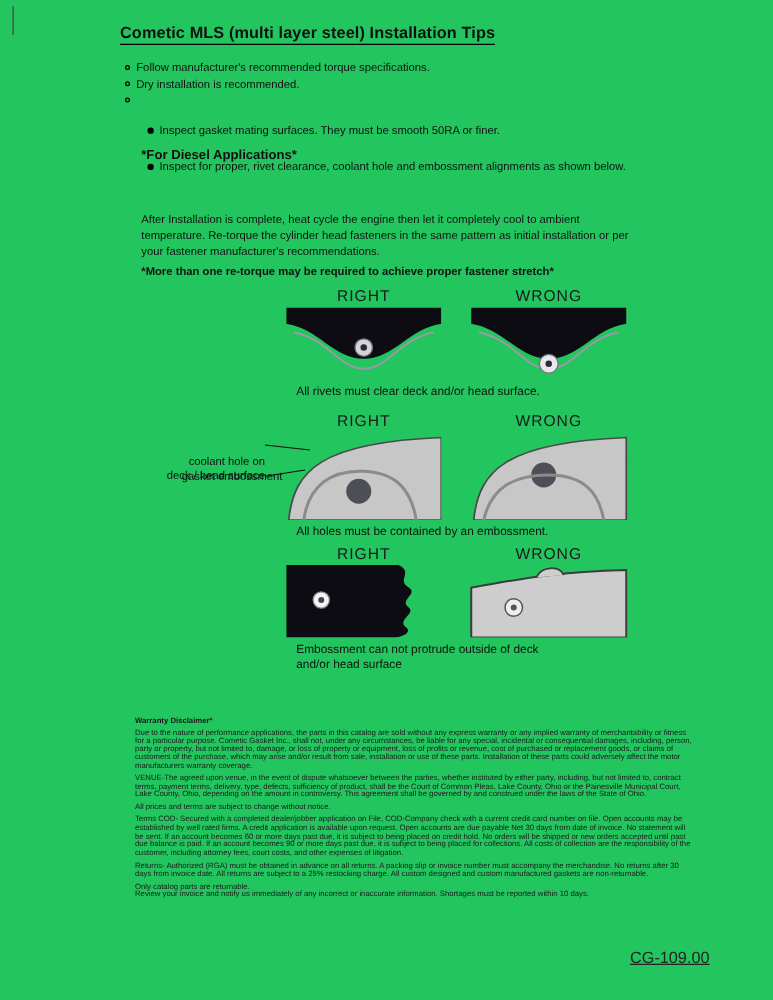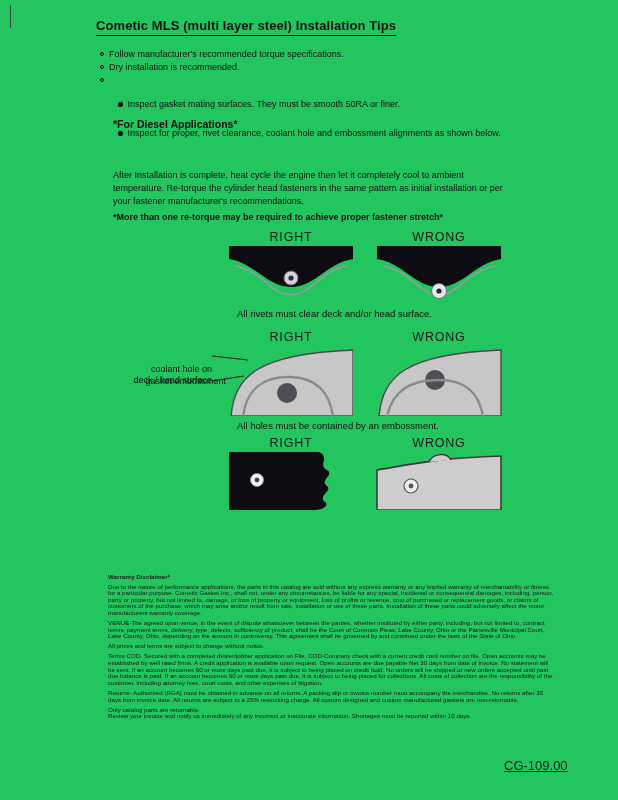--- a/index.html
+++ b/index.html
@@ -148,20 +148,21 @@
     </svg>
   </div>
   <div class="panel c2 p3">
     <svg viewBox="0 0 124 58">
       <path d="M0,58 L0,18 C36,12 60,6 124,4 L124,58 Z" fill="#cdcdcd" stroke="#3c3c3c" stroke-width="1.6"></path>
       <path d="M52,10 C56,1 70,0 74,8" fill="#cdcdcd" stroke="#3c3c3c" stroke-width="1.4"></path>
       <circle cx="34" cy="34" r="7" fill="#eeeeee" stroke="#555555" stroke-width="1.2"></circle>
       <circle cx="34" cy="34" r="2.4" fill="#555555"></circle>
     </svg>
   </div>
+  <div class="caption cap3">Embossment can not protrude outside of deck and/or head surface</div>
 
   <div class="legal">
     <div class="lg-head">Warranty Disclaimer*</div>
     <p>Due to the nature of performance applications, the parts in this catalog are sold without any express warranty or any implied warranty of merchantability or fitness for a particular purpose.  Cometic Gasket Inc., shall not, under any circumstances, be liable for any special, incidental or consequential damages, including, person, party or property, but not limited to, damage, or loss of property or equipment, loss of profits or revenue, cost of purchased or replacement goods, or claims of customers of the purchase, which may arise and/or result from sale, installation or use of these parts.  Installation of these parts could adversely affect the motor manufacturers warranty coverage.</p>
     <p>VENUE-The agreed upon venue, in the event of dispute whatsoever between the parties, whether instituted by either party, including, but not limited to, contract terms, payment terms, delivery, type, defects, sufficiency of product, shall be the Court of Common Pleas, Lake County, Ohio or the Painesville Municipal Court, Lake County, Ohio, depending on the amount in controversy. This agreement shall be governed by and construed under the laws of the State of Ohio.</p>
     <p>All prices and terms are subject to change without notice.</p>
     <p>Terms COD- Secured with a completed dealer/jobber application on File, COD-Company check with a current credit card number on file.  Open accounts may be established by well rated firms.  A credit application is available upon request.  Open accounts are due payable Net 30 days from date of invoice.  No statement will be sent.  If an account becomes 60 or more days past due, it is subject to being placed on credit hold.  No orders will be shipped or new orders accepted until past due balance is paid.  If an account becomes 90 or more days past due, it is subject to being placed for collections.  All costs of collection are the responsibility of the customer, including attorney fees, court costs, and other expenses of litigation.</p>
     <p>Returns- Authorized (RGA) must be obtained in advance on all returns.  A packing slip or invoice number must accompany the merchandise.  No returns after 30 days from invoice date.  All returns are subject to a 25% restocking charge.  All custom designed and custom manufactured gaskets are non-returnable.</p>
     <p class="tight">Only catalog parts are returnable.</p>
     <p>Review your invoice and notify us immediately of any incorrect or inaccurate information.  Shortages must be reported within 10 days.</p>

